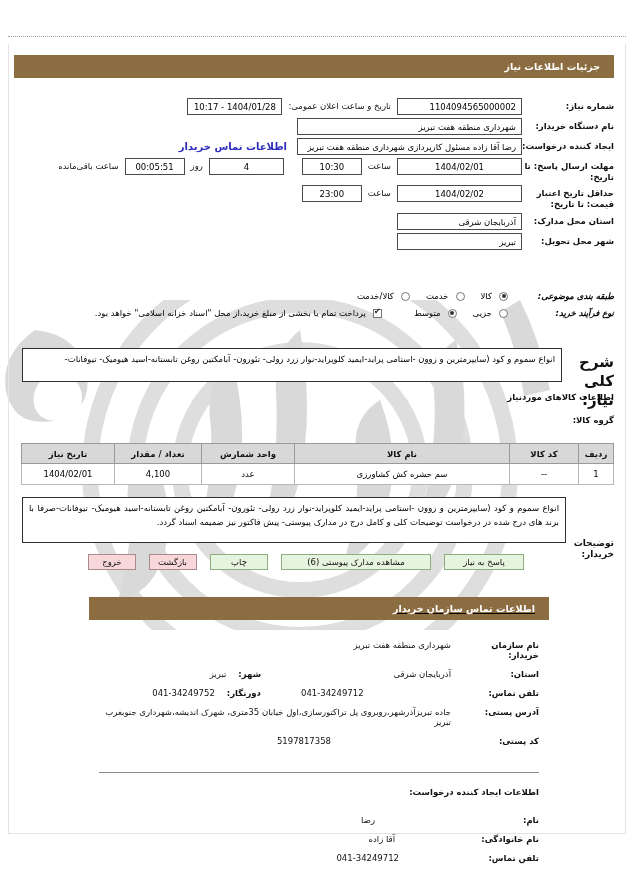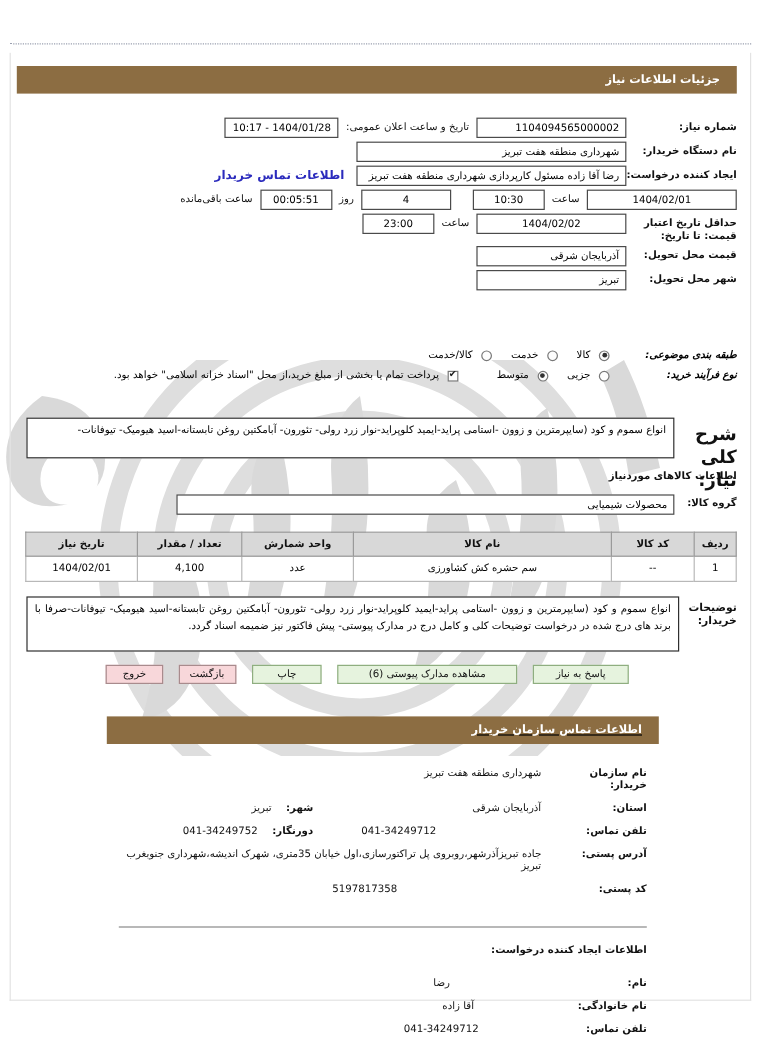--- a/index.html
+++ b/index.html
@@ -320,38 +320,39 @@
       <div class="fbox w-225">شهرداری منطقه هفت تبریز</div>
     </div>
 
     <div class="frow">
       <div class="flabel">ایجاد کننده درخواست:</div>
       <div class="fbox w-225">رضا آقا زاده مسئول  کارپردازی  شهرداری منطقه هفت تبریز</div>
       <div class="link-blue">اطلاعات تماس خریدار</div>
     </div>
 
     <div class="frow">
+      <div class="flabel">مهلت ارسال پاسخ: تا تاریخ:</div>
       <div class="fbox w-125 ctr">1404/02/01</div>
       <div class="inline-lbl">ساعت</div>
       <div class="fbox w-60 ctr">10:30</div>
       <div class="fbox w-75 ctr" style="margin-right:18px;">4</div>
       <div class="inline-lbl">روز</div>
       <div class="fbox w-60 ctr">00:05:51</div>
       <div class="inline-lbl">ساعت باقی‌مانده</div>
     </div>
 
     <div class="frow">
       <div class="flabel">حداقل تاریخ اعتبار قیمت: تا تاریخ:</div>
       <div class="fbox w-125 ctr">1404/02/02</div>
       <div class="inline-lbl">ساعت</div>
       <div class="fbox w-60 ctr">23:00</div>
     </div>
 
     <div class="frow">
-      <div class="flabel">قیمت محل تحویل:</div>
+      <div class="flabel">استان محل مدارک:</div>
       <div class="fbox w-125">آذربایجان شرقی</div>
     </div>
 
     <div class="frow">
       <div class="flabel">شهر محل تحویل:</div>
       <div class="fbox w-125">تبریز</div>
     </div>
 
   </div>
 
@@ -383,21 +384,20 @@
     <div class="flabel" style="width:52px; font-size:15px; padding-top:5px;">شرح کلی نیاز:</div>
     <div class="descbox" style="width:540px; height:34px;">انواع سموم و کود  (سایپرمترین و زوون -استامی پراید-ایمید کلوپراید-نوار زرد رولی- تئورون- آبامکتین روغن تابستانه-اسید  هیومیک- تیوفانات-</div>
   </div>
 
   <div class="block" style="top:392px; right:20px;">
     <div class="subhead">اطلاعات کالاهای موردنیاز</div>
   </div>
 
   <div class="block" style="top:412px; right:20px; width:600px; display:flex; align-items:flex-start;">
     <div class="flabel" style="width:52px;">گروه کالا:</div>
-    <div class="fbox" style="width:415px;">محصولات شیمیایی</div>
   </div>
 
   <div class="block" style="top:443px; right:20px; width:593px;">
     <table class="goods">
       <thead>
         <tr>
           <th style="width:28px;">ردیف</th>
           <th style="width:62px;">کد کالا</th>
           <th>نام کالا</th>
           <th style="width:86px;">واحد شمارش</th>
@@ -412,21 +412,21 @@
           <td>سم حشره کش کشاورزی</td>
           <td>عدد</td>
           <td>4,100</td>
           <td>1404/02/01</td>
         </tr>
       </tbody>
     </table>
   </div>
 
   <div class="block" style="top:497px; right:20px; width:600px; display:flex; align-items:flex-start;">
-    <div class="flabel" style="width:48px; font-size:9px; padding-top:5px;">توضیحات خریدار:</div>
+    <div class="flabel" style="width:48px; font-size:9px; padding-top:5px;margin-top:36px;">توضیحات خریدار:</div>
     <div class="descbox" style="width:544px; height:46px;">انواع سموم و کود  (سایپرمترین و زوون -استامی پراید-ایمید کلوپراید-نوار زرد رولی- تئورون- آبامکتین روغن  تابستانه-اسید هیومیک- تیوفانات-صرفا با برند های درج شده در درخواست  توضیحات کلی و کامل درج در مدارک  پیوستی- پیش فاکتور نیز ضمیمه اسناد گردد.</div>
   </div>
 
   <div class="block" style="top:554px; right:110px;">
     <div class="btnrow">
       <div class="btn green" style="width:80px;">پاسخ به نیاز</div>
       <div class="btn green" style="width:150px;">مشاهده مدارک پیوستی (6)</div>
       <div class="btn green" style="width:58px;">چاپ</div>
       <div class="btn pink" style="width:48px;">بازگشت</div>
       <div class="btn pink" style="width:48px;">خروج</div>

